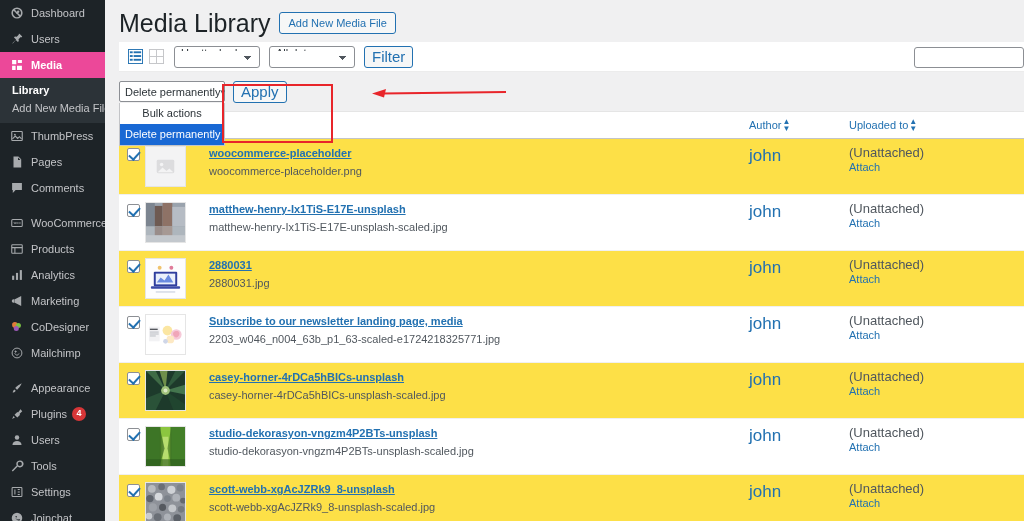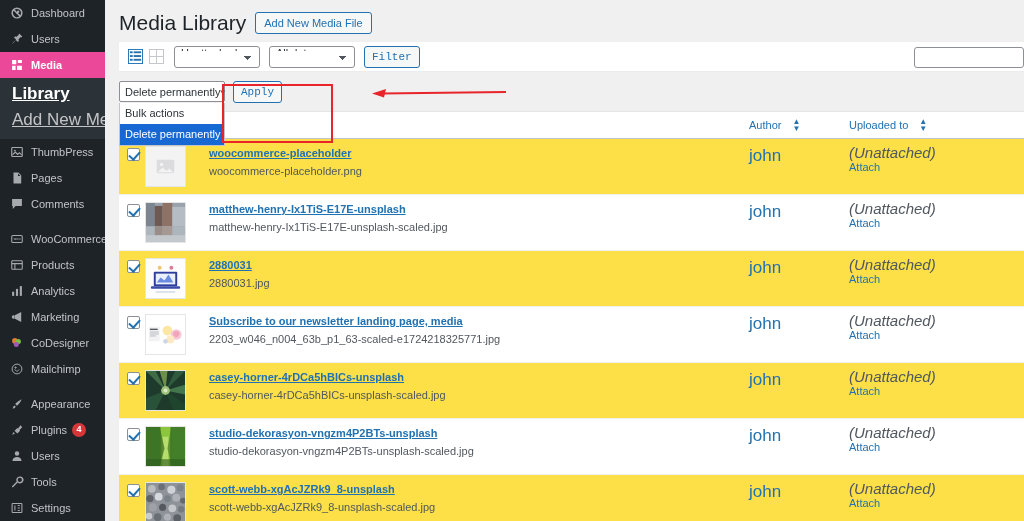--- a/index.html
+++ b/index.html
@@ -49,25 +49,24 @@
     content: "";
     position: absolute;
     right: -8px; top: 50%;
     transform: translateY(-50%);
     border: 8px solid transparent;
     border-right-color: #f0f0f1;
     border-left: none;
   }
   .submenu { background: #2c3338; padding: 3px 0 6px 0; }
   .submenu .sub-item {
-    font-size: 17px;
+    font-size: 11px;
     padding: 3px 12px 3px 12px;
     color: #c3c4c7;
     white-space: nowrap;
-    text-decoration: underline;
   }
   .submenu .sub-item.current { color: #fff; font-weight: bold; }
   .menu-gap { height: 9px; }
   .badge {
     display: inline-block;
     background: #d63638;
     color: #fff;
     border-radius: 9px;
     font-size: 9px;
     line-height: 13px;
@@ -86,21 +85,21 @@
     background: #f0f0f1;
     position: relative;
     overflow: hidden;
   }
   #page-head {
     padding: 8px 0 0 14px;
     display: flex; align-items: center;
     height: 38px;
   }
   #page-title {
-    font-size: 21px;
+    font-size: 25px;
     font-weight: normal;
     color: #1d2327;
     line-height: 1.3;
     margin-right: 9px;
   }
   .page-title-action {
     font-size: 11px;
     color: #2271b1;
     border: 1px solid #2271b1;
     background: #f6f7f7;
@@ -141,29 +140,29 @@
     appearance: none;
     background-image:
       linear-gradient(45deg, transparent 50%, #50575e 50%),
       linear-gradient(135deg, #50575e 50%, transparent 50%);
     background-position: calc(100% - 11px) 9px, calc(100% - 7px) 9px;
     background-size: 4px 4px, 4px 4px;
     background-repeat: no-repeat;
     min-width: 86px;
   }
   .btn-secondary {
-    font-size: 11px;
+    font-size: 15px;
     color: #2271b1;
     background: #f6f7f7;
     border: 1px solid #2271b1;
     border-radius: 3px;
     height: 22px;
     padding: 0 7px;
     line-height: 20px;
-    font-family: Liberation Mono, monospace;
+    font-family: Liberation Sans, sans-serif;
   }
   #search-input {
     position: absolute;
     right: 0px;
     top: 5px;
     width: 110px;
     height: 21px;
     border: 1px solid #8c8f94;
     background: #fff;
     border-radius: 3px;
@@ -203,20 +202,21 @@
     border: 1px solid #c3c4c7;
     border-top: none;
     z-index: 30;
   }
   .bulk-opt {
     font-size: 11px;
     padding: 3px 5px;
     color: #2c3338;
     white-space: nowrap;
     line-height: 15px;
+    text-align: center;
   }
   .bulk-opt.selected { background: #1868d4; color: #fff; }
   #apply-btn { margin-left: 8px; }
 
   
   #anno-box {
     position: absolute;
     left: 117px; top: 84px;
     width: 111px; height: 59px;
     border: 2px solid #e8252a;
@@ -247,21 +247,21 @@
     padding: 6px 0 6px 0;
     border-bottom: 1px solid #c3c4c7;
     vertical-align: middle;
     height: 26px;
   }
   table.wp-list th a.sortable-head {
     color: #2271b1;
     text-decoration: none;
     display: inline-flex;
     align-items: center;
-    gap: 11px;
+    gap: 1px;
   }
   .sort-ind { display: inline-block; font-size: 8px; line-height: 7px; color: #2271b1; }
   col.c-cb { width: 26px; }
   col.c-thumb { width: 64px; }
   col.c-file { width: 540px; }
   col.c-author { width: 100px; }
   col.c-upl { width: 175px; }
 
   table.wp-list td {
     padding: 7px 0 7px 0;
@@ -304,21 +304,21 @@
     display: block;
     line-height: 14px;
     margin-bottom: 4px;
   }
   .file-name {
     color: #50575e;
     font-size: 11px;
     line-height: 14px;
   }
   .author-link { color: #2271b1; font-size: 17px; text-decoration: none; }
-  .unattached { color: #50575e; font-size: 15px; display: block; line-height: 14px; font-style: italic; }
+  .unattached { color: #50575e; font-size: 13px; display: block; line-height: 14px; }
   .attach-link { color: #2271b1; font-size: 11px; text-decoration: none; display: block; line-height: 15px; }
 </style>
 </head>
 <body>
 
 <div id="app">
 
   <nav id="sidebar">
 
     <div class="menu-item">

